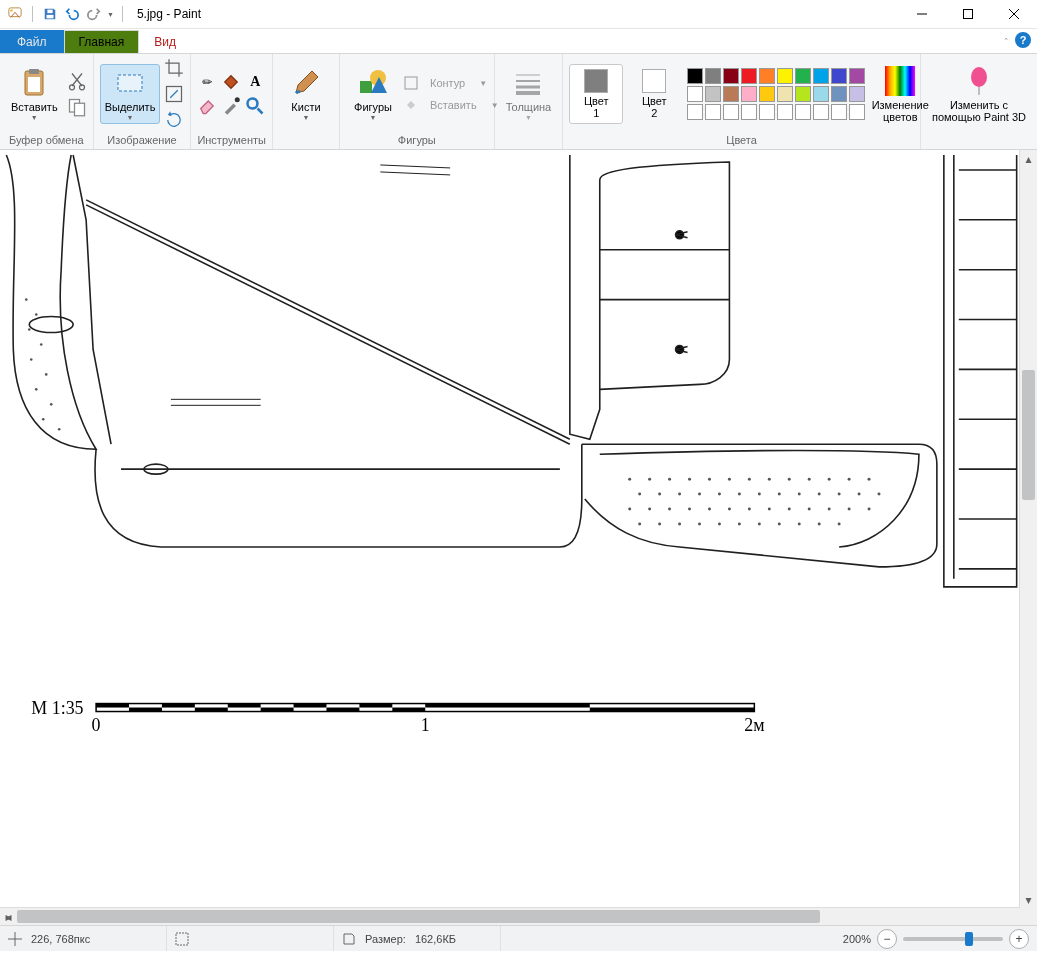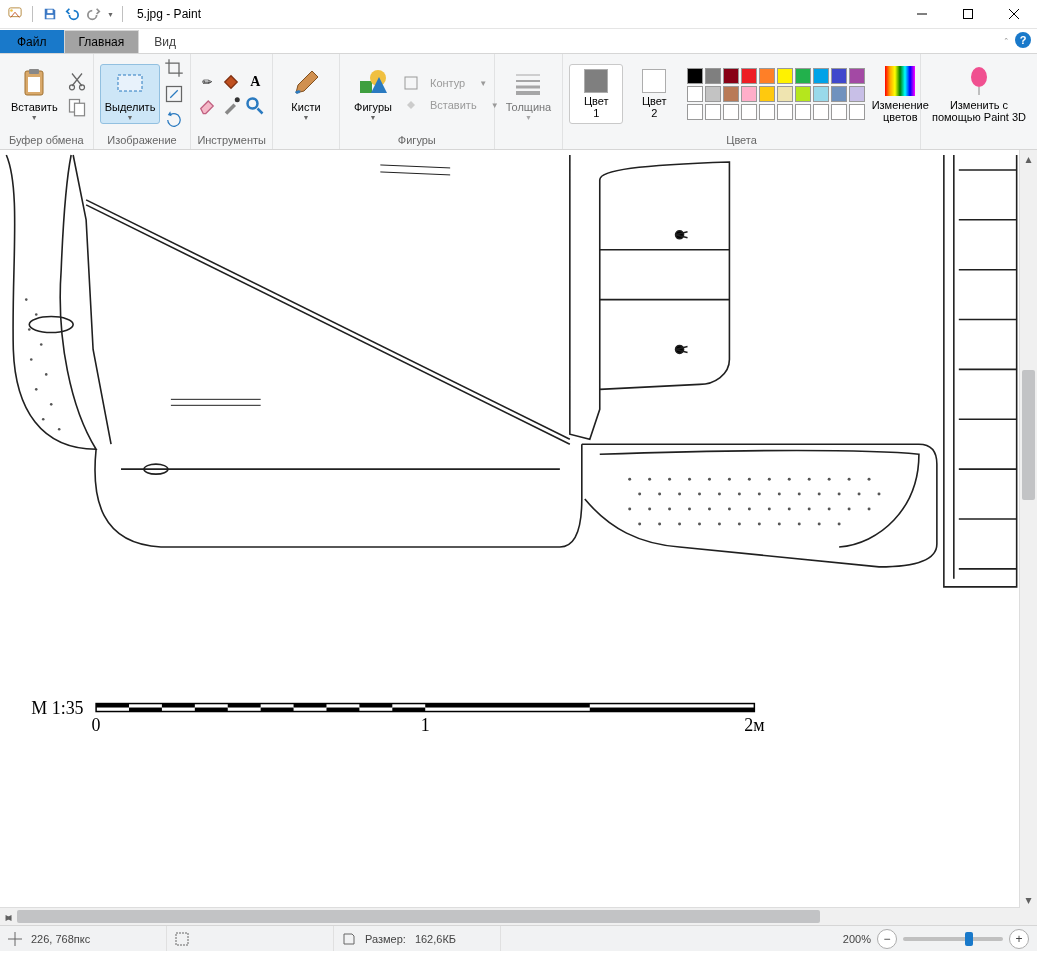--- a/index.html
+++ b/index.html
@@ -6,23 +6,23 @@
   .titlebar{height:28px;display:flex;align-items:center;background:#fff;border-bottom:1px solid #e5e5e5}
   .titlebar .qat{display:flex;align-items:center;gap:4px;padding:0 6px}
   .qat-icon{width:18px;height:18px;display:flex;align-items:center;justify-content:center;border-radius:2px}
   .qat-icon svg{width:14px;height:14px}
   .titlebar .divider{width:1px;height:16px;background:#c0c0c0;margin:0 4px}
   .titlebar .title{flex:1;padding-left:4px;font-size:12px}
   .titlebar .winbuttons{display:flex}
   .winbtn{width:46px;height:28px;display:flex;align-items:center;justify-content:center}
   .winbtn svg{width:10px;height:10px;stroke:#000;stroke-width:1;fill:none}
   .tabs-row{height:24px;background:#fff;display:flex;align-items:flex-end;border-bottom:1px solid #d6d6d6;position:relative}
-  .tab{padding:4px 14px;font-size:12px;color:#404040;border:1px solid transparent;border-bottom:none;cursor:default}
-  .tab.file{background:#1979ca;color:#000000;padding:4px 16px}
-  .tab.active{background:#a3a3a3;border-color:#d6d6d6;color:#000}
+  .tab{padding:4px 14px;font-size:12px;color:#b91c1c;border:1px solid transparent;border-bottom:none;cursor:default}
+  .tab.file{background:#1979ca;color:#e5e5e5;padding:4px 16px}
+  .tab.active{background:#4d7c0f;border-color:#d6d6d6;color:#000}
   .tabs-right{position:absolute;right:6px;top:3px;display:flex;gap:6px;align-items:center}
   .help-icon{width:16px;height:16px;border-radius:50%;background:#1979ca;color:#fff;display:flex;align-items:center;justify-content:center;font-size:11px;font-weight:bold}
   .ribbon{height:95px;background:#f5f6f7;border-bottom:1px solid #d6d6d6;display:flex}
   .group{border-right:1px solid #e1e2e3;display:flex;flex-direction:column;padding:2px 6px 0 6px}
   .group-body{flex:1;display:flex;align-items:center}
   .group-label{text-align:center;font-size:11px;color:#666;padding:2px 0 3px}
   .bigbtn{display:flex;flex-direction:column;align-items:center;justify-content:center;padding:2px 4px;border:1px solid transparent;border-radius:3px;min-width:44px}
   .bigbtn.sel{background:#cde6f7;border-color:#92c0e0}
   .bigbtn.light{background:#fff;border-color:#c9c9c9}
   .bigbtn .ico{width:32px;height:32px;display:flex;align-items:center;justify-content:center}

